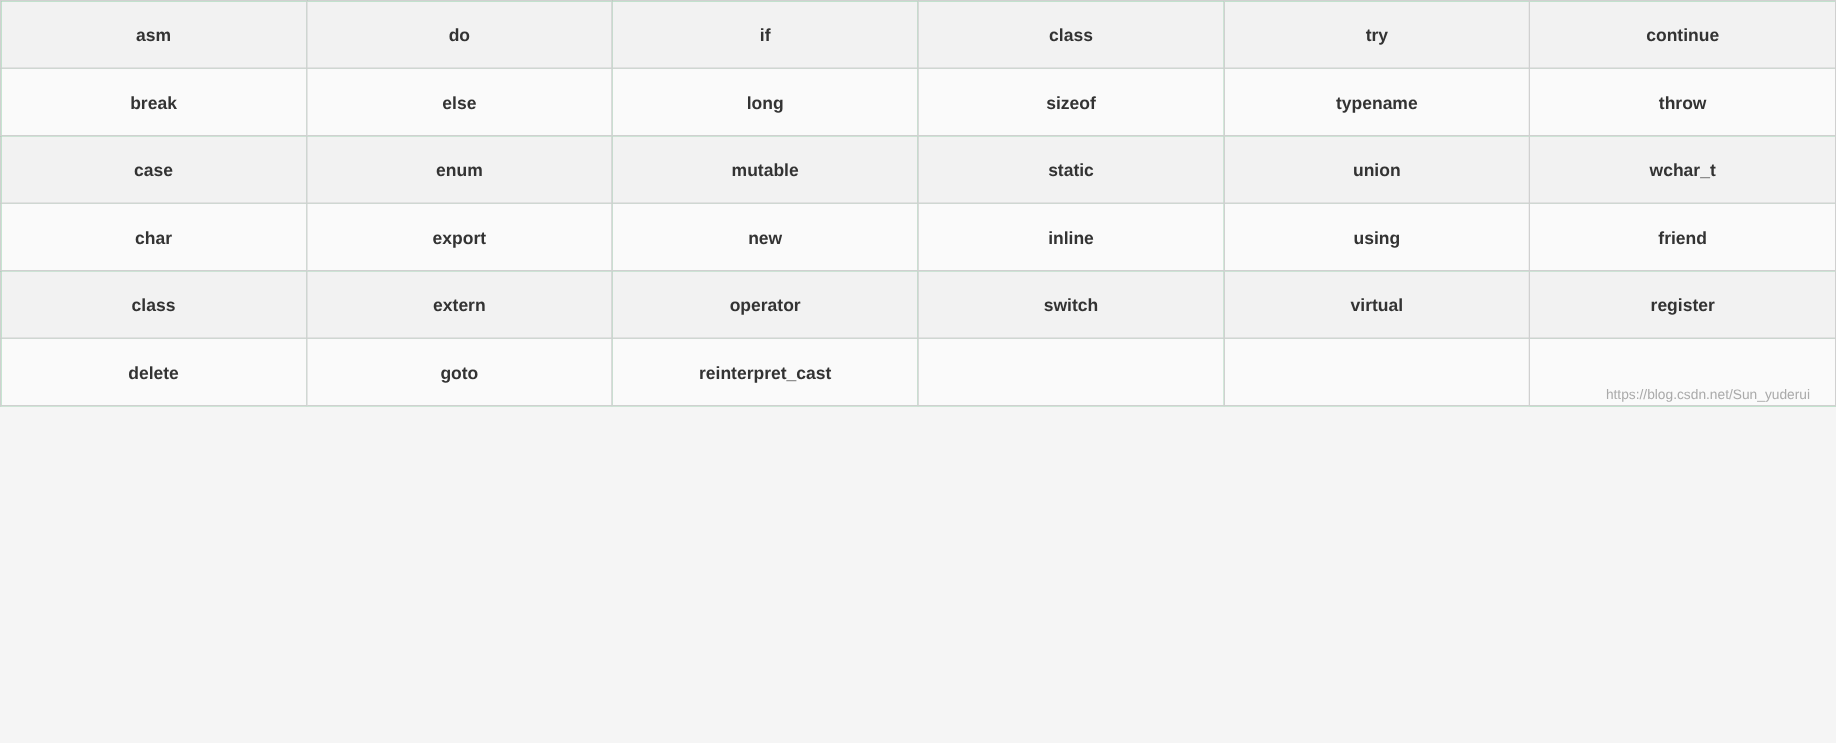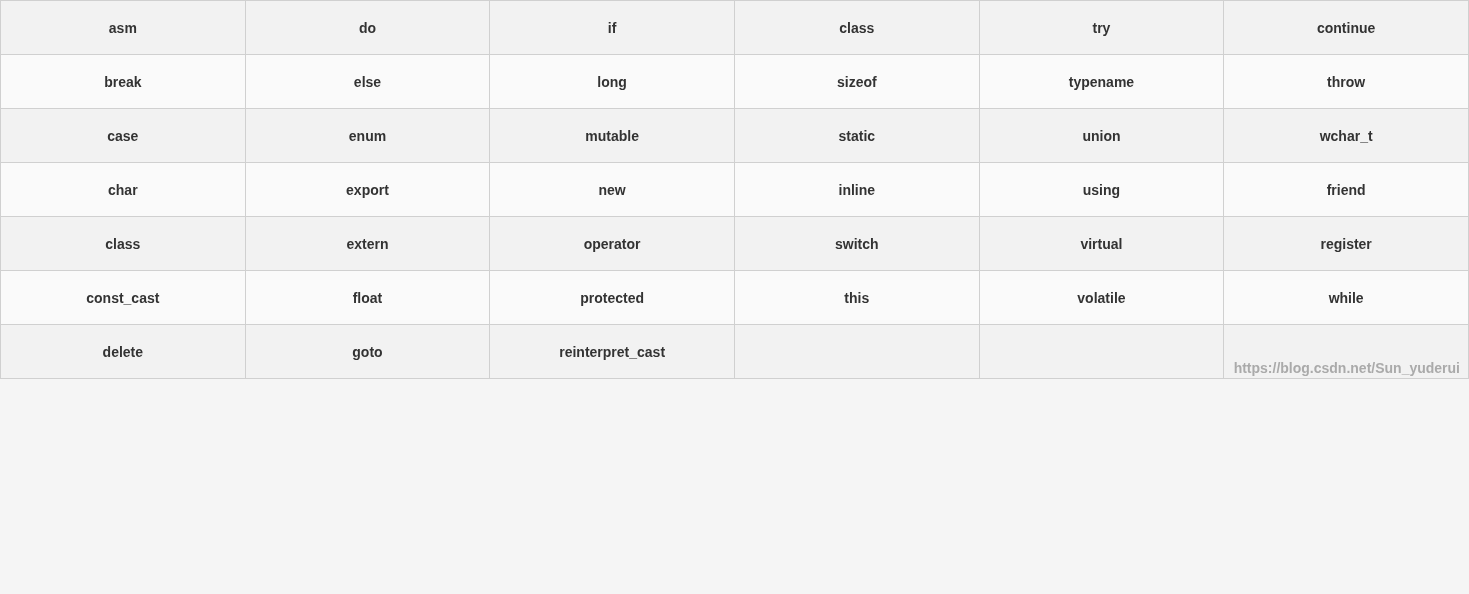--- a/index.html
+++ b/index.html
@@ -49,24 +49,24 @@
       background: #fafafa;
     }
 
     td:empty {
       background: #fafafa;
     }
 
     .watermark-text {
       position: absolute;
       bottom: 2px;
-      right: 8px;
-      font-size: 14px;
+      right: 20px;
+      font-size: 11px;
       color: #aaa;
-      font-weight: bold;
+      font-weight: normal;
     }
   </style>
 </head>
 <body>
 
 <div class="table-wrapper">
   <table>
     <tbody id="table-body">
     <tr>
           <td>asm</td>
@@ -102,28 +102,20 @@
         </tr>
         <tr>
           <td>class</td>
           <td>extern</td>
           <td>operator</td>
           <td>switch</td>
           <td>virtual</td>
           <td>register</td>
         </tr>
         <tr>
-          <td>const_cast</td>
-          <td>float</td>
-          <td>protected</td>
-          <td>this</td>
-          <td>volatile</td>
-          <td>while</td>
-        </tr>
-        <tr>
           <td>delete</td>
           <td>goto</td>
           <td>reinterpret_cast</td>
           <td></td>
           <td></td>
           <td style="position: relative;">
             <span class="watermark-text">https://blog.csdn.net/Sun_yuderui</span>
           </td>
         </tr>
       </tbody>

